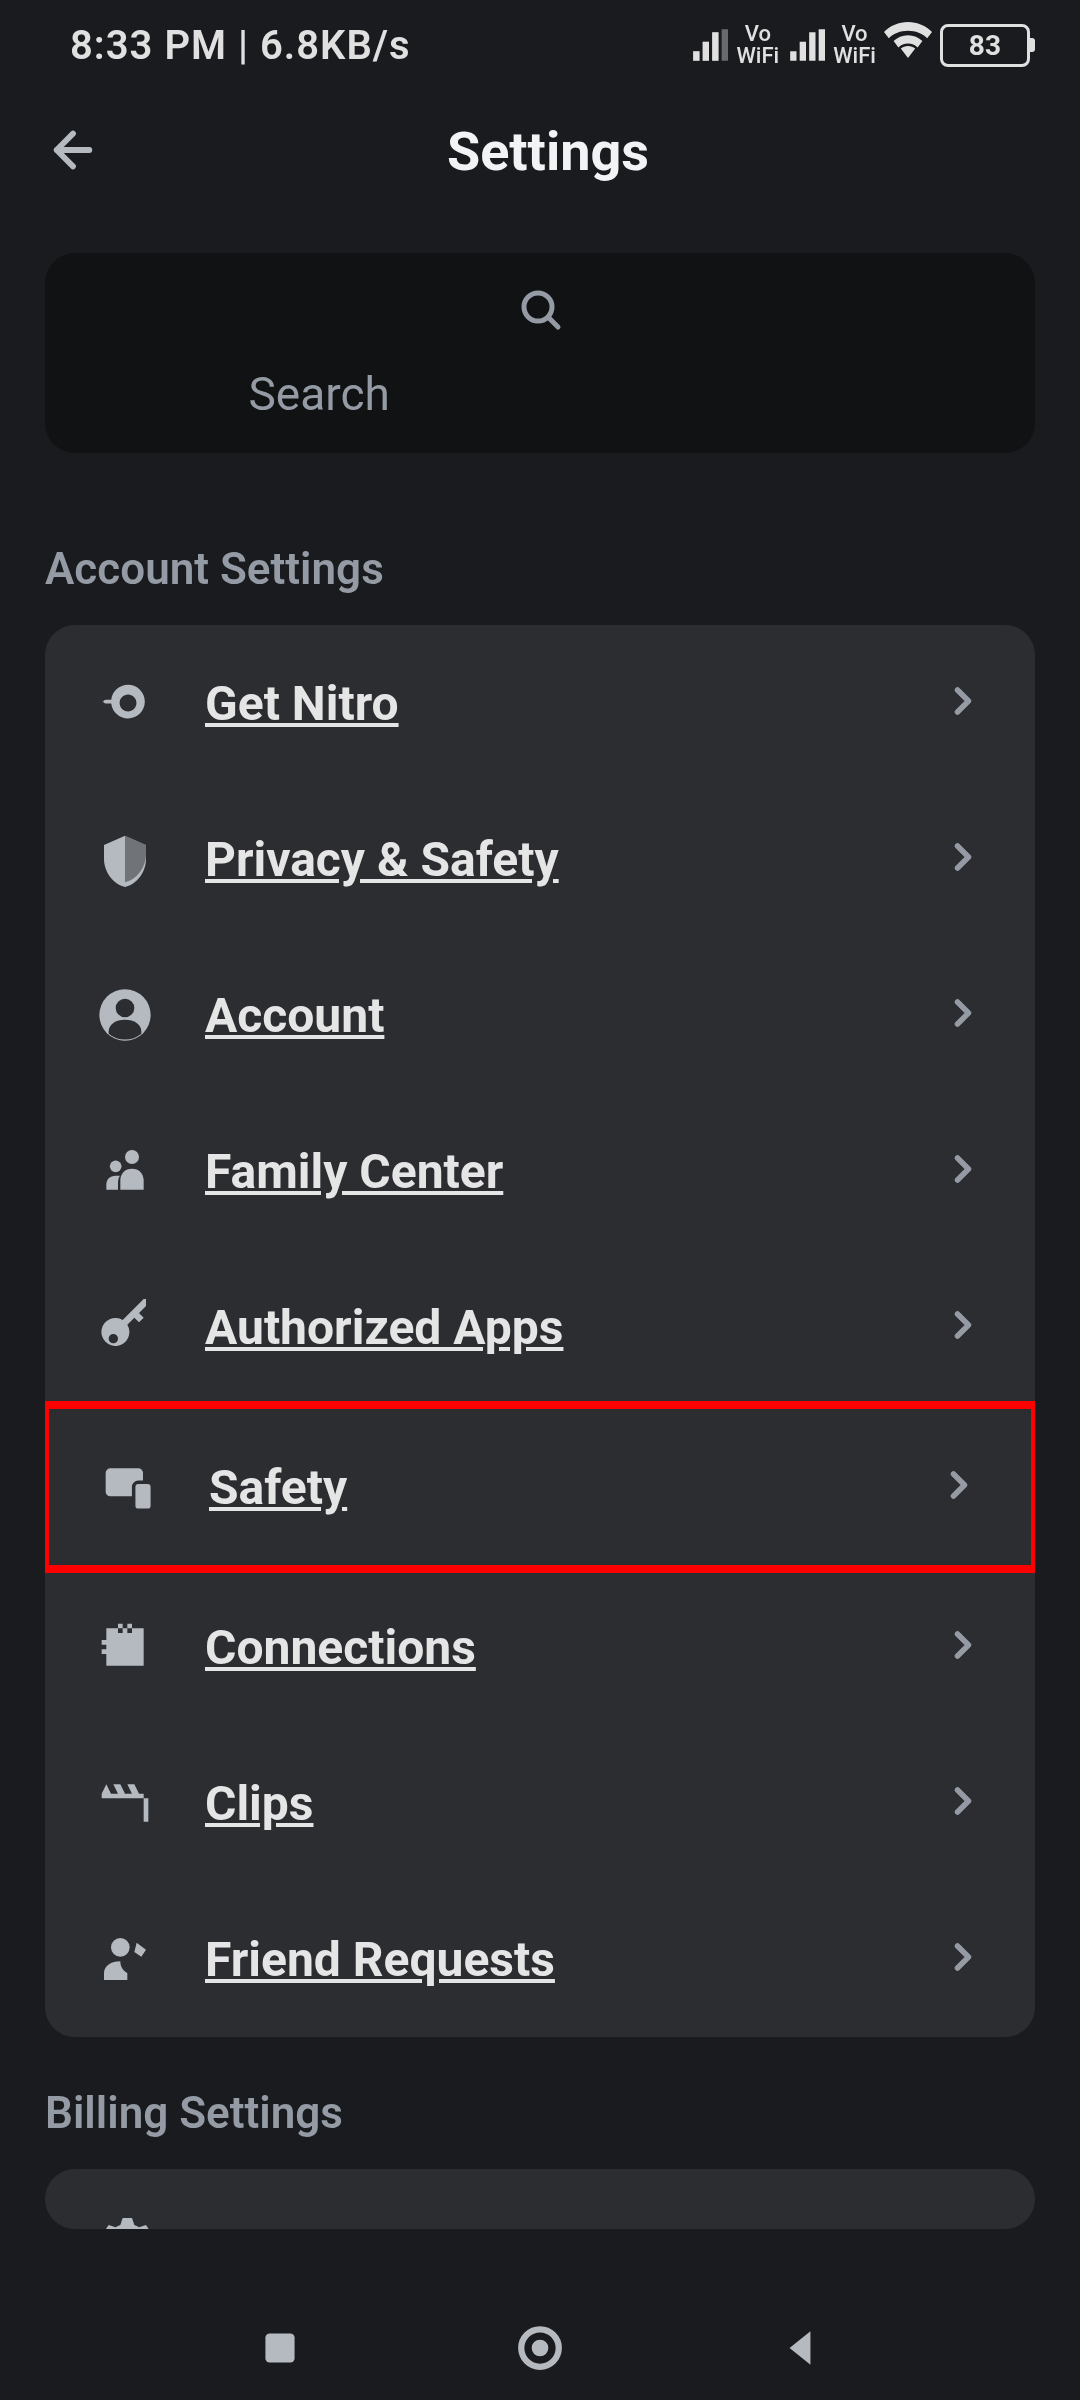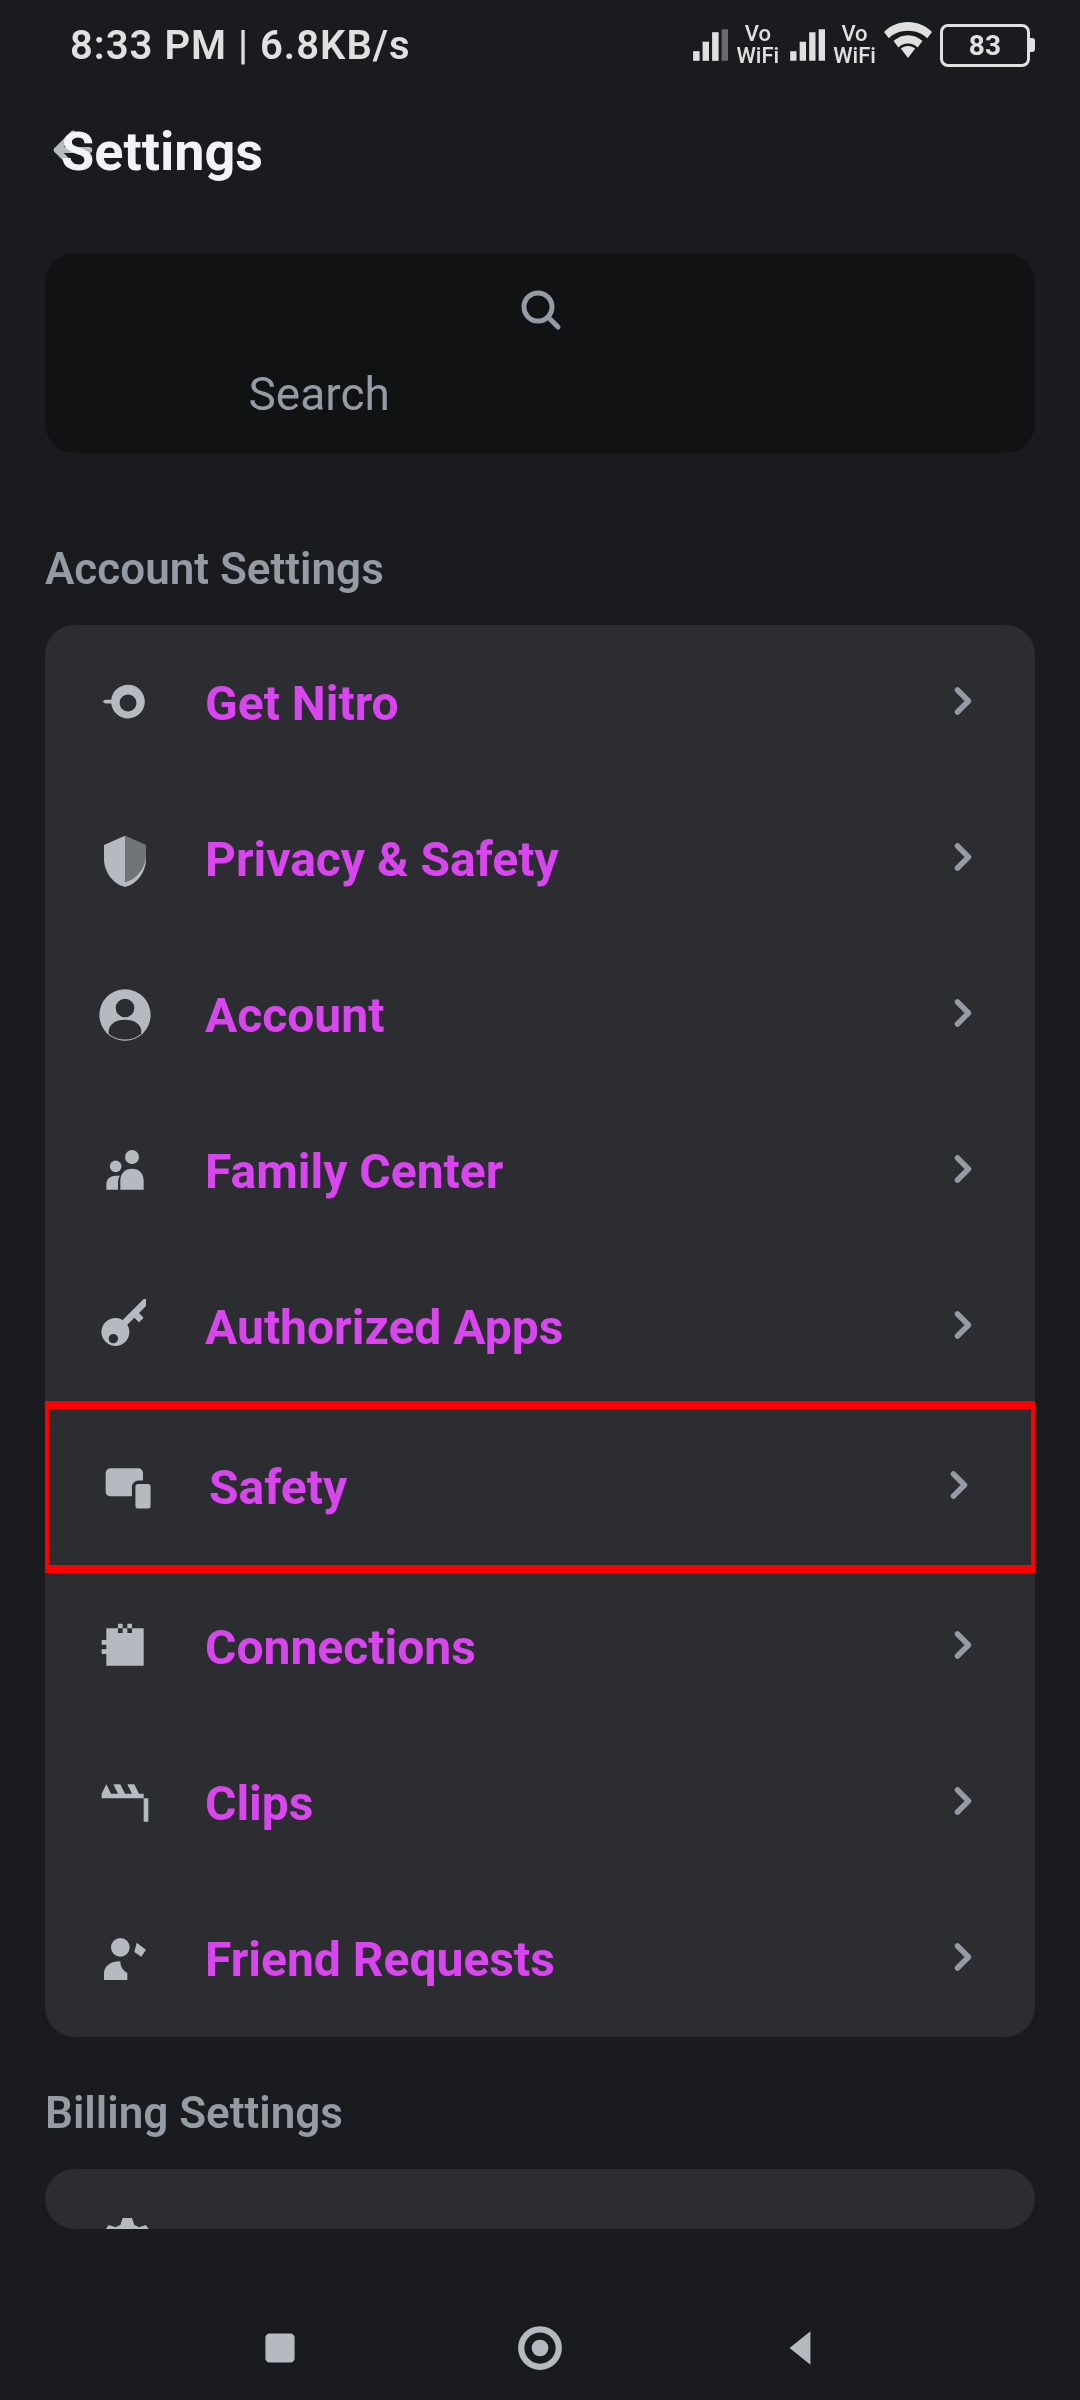--- a/index.html
+++ b/index.html
@@ -76,21 +76,21 @@
       align-items: center;
       padding: 30px 45px;
       gap: 60px;
     }
     .back-btn svg {
       width: 56px;
       height: 56px;
     }
     .header-title {
       flex: 1;
-      text-align: left;
+      text-align: center;
       font-size: 54px;
       font-weight: 700;
       color: #f2f3f5;
       margin-left: -100px;
     }
     .search-container {
       margin: 40px 45px;
       background: #111214;
       border-radius: 30px;
       display: flex;
@@ -148,21 +148,22 @@
     }
     .item-icon svg {
       width: 56px;
       height: 56px;
       fill: #b5bac1;
     }
     .item-label {
       flex: 1;
       font-size: 48px;
       font-weight: 700;
-      color: #d946ef;
+      color: #e5e5e5;
+      text-decoration: underline;
     }
     .chevron {
       color: #949ba4;
     }
     .chevron svg {
       width: 44px;
       height: 44px;
     }
     .nav-bar {
       position: absolute;

